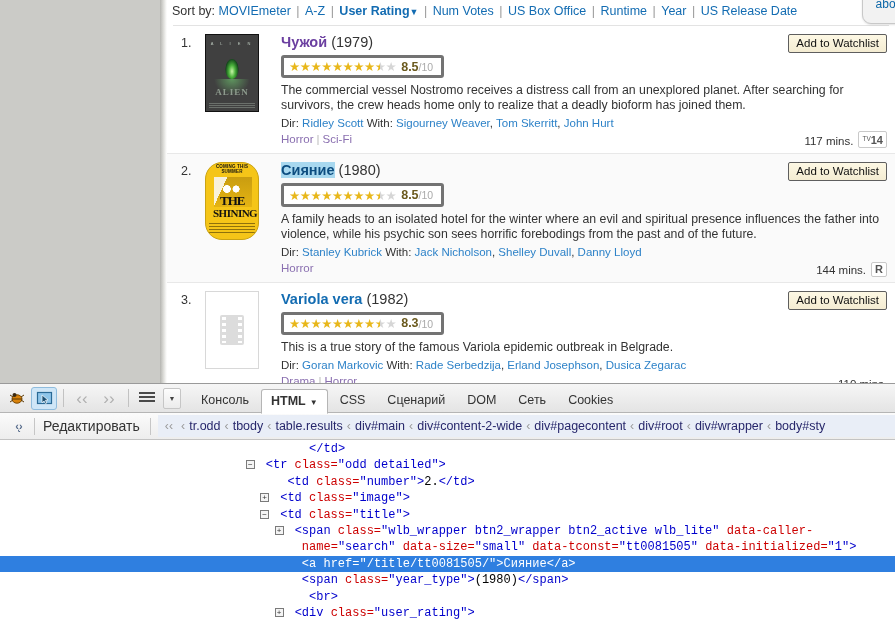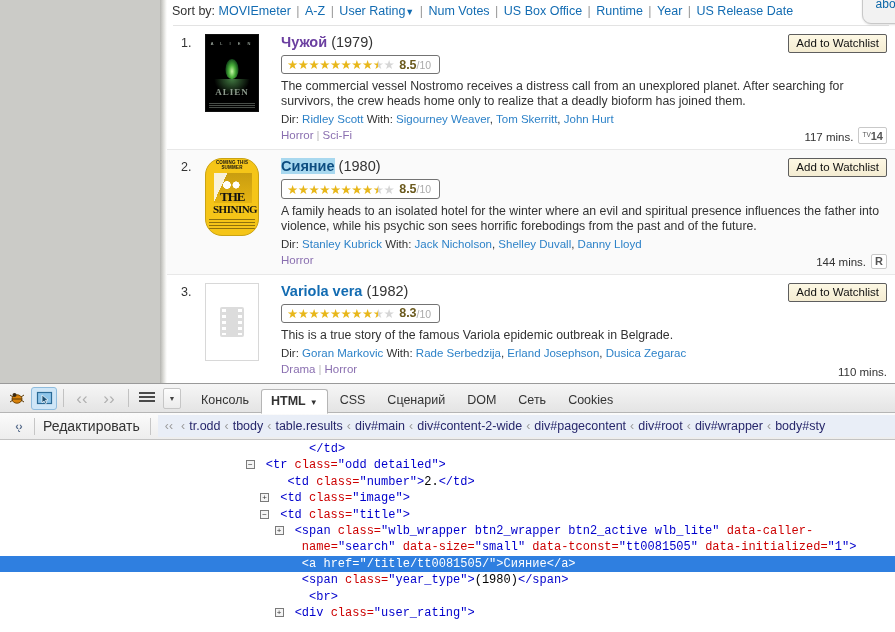--- a/index.html
+++ b/index.html
@@ -38,41 +38,41 @@
   }
 
   
   .sortbar{
     font-size:12.5px; color:#333; padding:4px 0 0 5px;
     white-space:nowrap; letter-spacing:0px;
   }
   .sortbar .lbl{ color:#333; }
   .sortbar a{ color:#136cb2; text-decoration:none; }
   .sortbar .sep{ color:#999; padding:0 2px; }
-  .sortbar .active{ color:#136cb2; font-weight:normal; }
+  .sortbar .active{ color:#136cb2; font-weight:bold; }
   .sortbar .caret{ font-size:9px; }
 
   .hrule{ border-top:1px solid #e3e3e3; margin:7px 6px 0 6px; }
 
   
   .results{ width:100%; }
   .row{
     display:flex; border-bottom:1px solid #e8e8e8;
     padding:8px 6px 6px 6px; position:relative;
   }
   .row.alt{ background:#fafafa; }
   .c-num{ width:32px; flex:0 0 32px; font-size:12.5px; color:#333; padding-top:2px; padding-left:8px;}
   .c-img{ width:66px; flex:0 0 66px; }
   .c-body{ flex:1 1 auto; padding-left:10px; padding-right:0; min-width:0; }
 
   .poster{
     width:54px; height:78px; border:1px solid #d8d8d8; background:#fff;
     position:relative; overflow:hidden;
   }
-  .poster.alien{ background:#000000; border-color:#111;padding-left:44px; }
+  .poster.alien{ background:#404040; border-color:#111;padding-left:44px; }
   .poster.alien .ttl{
     position:absolute; left:0; right:0; top:6px; text-align:center;
     font-size:4px; letter-spacing:3px; color:#b9c6bb; font-family:"Liberation Sans",sans-serif;
   }
   .poster.alien .egg{
     position:absolute; left:50%; top:24px; transform:translateX(-50%);
     width:13px; height:20px; border-radius:50% 50% 45% 45%;
     background:radial-gradient(ellipse at 50% 62%,#c9f7a8 0%,#49b03a 35%,#0c3a16 75%,#04130a 100%);
   }
   .poster.alien .glow{
@@ -130,21 +130,21 @@
   .poster.placeholder .film:after{ right:2px; }
 
   .title-line{ font-size:14.5px; line-height:17px; margin-bottom:4px; }
   .title-line a{ font-weight:bold; text-decoration:none; }
   .t-purple{ color:#6b3fa0; }
   .t-blue{ color:#136cb2; }
   .t-sel{ background:#a8d8ef; color:#0d4d80; }
   .yr{ color:#333; font-weight:normal; }
 
   .ratebox{
-    display:inline-block; border:1px solid #737373; border-radius:3px;
+    display:inline-block; border:3px solid #737373; border-radius:3px;
     background:#fff; padding:1px 8px 1px 5px; line-height:14px; margin-bottom:3px;
   }
   .stars{ display:inline-block; vertical-align:middle; letter-spacing:-.5px; }
   .stars span{ font-size:12.5px; }
   .s-on{ color:#e8b71a; }
   .s-off{ color:#d6d6d6; }
   .s-half{
     background:linear-gradient(to right,#e8b71a 50%,#d6d6d6 50%);
     -webkit-background-clip:text; background-clip:text; color:transparent;
   }

